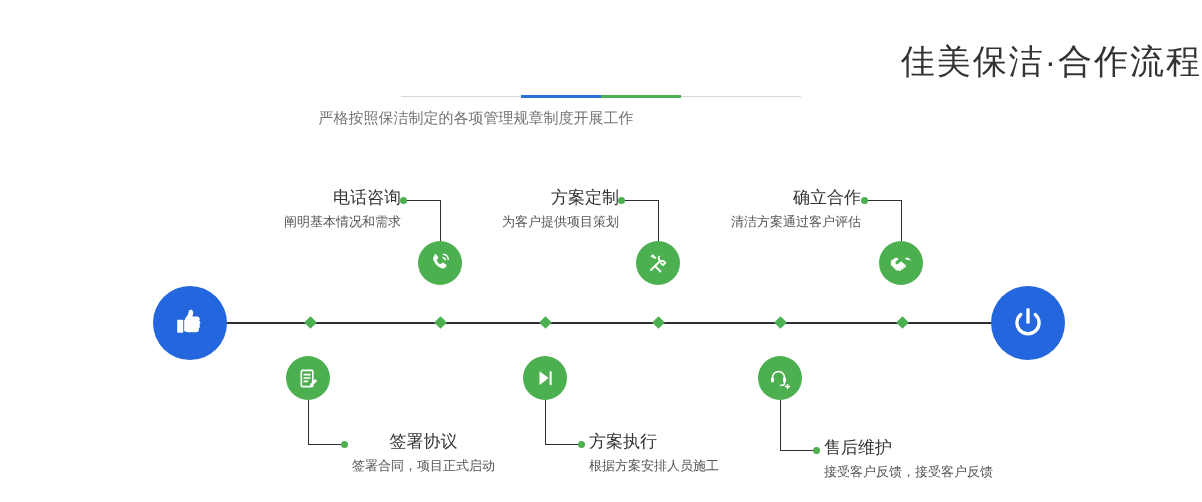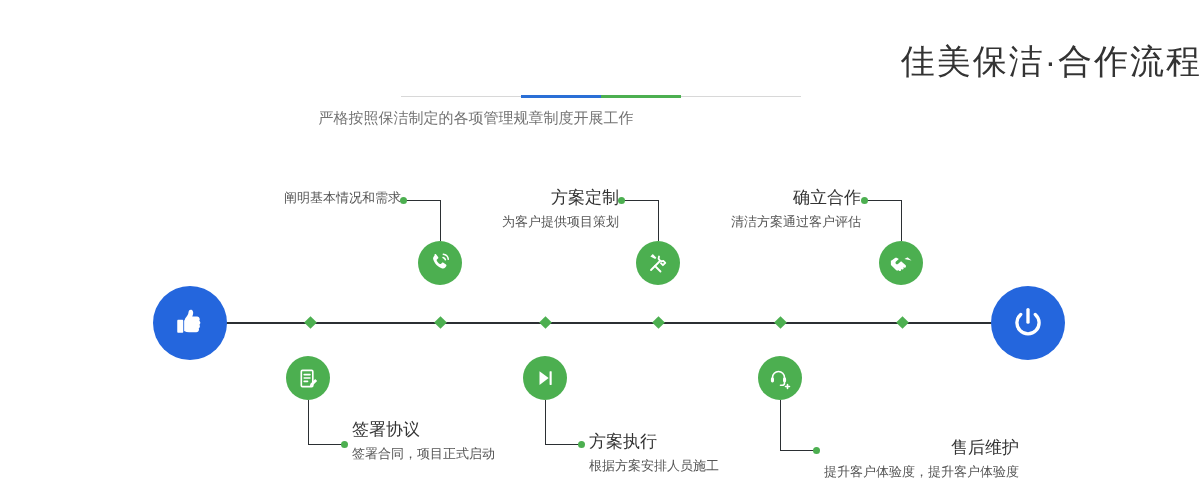--- a/index.html
+++ b/index.html
@@ -189,36 +189,37 @@
         <path d="M6.6 3.2c.5-.4 1.2-.3 1.6.2l1.9 2.6c.3.5.3 1.1-.1 1.5l-1.1 1.1c-.2.2-.3.5-.2.8.5 1.4 1.9 2.9 3.3 3.6.3.1.6.1.8-.1l1.1-1c.4-.4 1-.4 1.5-.1l2.6 1.8c.5.4.6 1.1.2 1.6l-1 1.3c-.7.9-1.9 1.2-3 .9-4.4-1.4-7.7-4.8-9-9.2-.3-1 0-2.2.8-2.9l.6-1.1z"></path>
         <path d="M15.3 3.3c2.6.3 4.7 2.4 5 5" fill="none" stroke="#ffffff" stroke-width="1.5" stroke-linecap="round"></path>
         <path d="M15 6.4c1.2.3 2.1 1.2 2.4 2.4" fill="none" stroke="#ffffff" stroke-width="1.5" stroke-linecap="round"></path>
       </svg>
     </span>
   </div>
   <div class="conn v" style="left:440px; top:200px; height:41px;"></div>
   <div class="conn h" style="left:404px; top:200px; width:36px;"></div>
   <div class="dot" style="left:400px; top:197px;"></div>
   <div class="lbl up" style="left:256px; top:186px; width:145px; text-align:right;">
+    <div class="head">电话咨询</div>
     <div class="desc">阐明基本情况和需求</div>
   </div>
 
   <div class="step-circle" style="left:286px; top:356px;">
     <span>
       <svg width="23" height="23" viewBox="0 0 24 24" fill="none" stroke="#ffffff" stroke-width="1.7" stroke-linejoin="round">
         <rect x="4.5" y="3.5" width="12" height="17" rx="1.2"></rect>
         <path d="M7.5 8h6M7.5 11.5h6M7.5 15h3.5" stroke-linecap="round"></path>
         <path d="M14 17.5l5-5 2 2-5 5-2.6.6z" fill="#ffffff" stroke="none"></path>
       </svg>
     </span>
   </div>
   <div class="conn v" style="left:308px; top:400px; height:44px;"></div>
   <div class="conn h" style="left:308px; top:444px; width:36px;"></div>
   <div class="dot" style="left:341px; top:441px;"></div>
-  <div class="lbl down" style="left:352px; top:418px;">
+  <div class="lbl down" style="left:352px; top:430px;text-align:center;">
     <div class="head">签署协议</div>
     <div class="desc">签署合同，项目正式启动</div>
   </div>
 
   <div class="step-circle" style="left:636px; top:241px;">
     <span>
       <svg width="24" height="24" viewBox="0 0 24 24" fill="none" stroke="#ffffff" stroke-width="1.8" stroke-linecap="round" stroke-linejoin="round">
         <path d="M5 19l8.5-8.5"></path>
         <path d="M13 5.5a3.2 3.2 0 0 0 4.3 4.3l2 2-2.4 2.4-2-2"></path>
         <path d="M4.4 5.5l2.4-2.4 3.6 3.6-1.2 1.2z" fill="#ffffff" stroke="none"></path>
@@ -273,18 +274,18 @@
         <rect x="2.9" y="11.5" width="3.1" height="5" rx="1.4" fill="#ffffff" stroke="none"></rect>
         <rect x="15" y="11.5" width="3.1" height="5" rx="1.4" fill="#ffffff" stroke="none"></rect>
         <path d="M16.5 16.6v.6c0 1.2-1.1 2-2.4 2h-1.6"></path>
         <path d="M19.5 18.5v4M17.5 20.5h4"></path>
       </svg>
     </span>
   </div>
   <div class="conn v" style="left:780px; top:400px; height:50px;"></div>
   <div class="conn h" style="left:780px; top:450px; width:36px;"></div>
   <div class="dot" style="left:813px; top:447px;"></div>
-  <div class="lbl down" style="left:824px; top:436px;text-align:right;">
+  <div class="lbl down" style="left:824px; top:436px;">
     <div class="head">售后维护</div>
-    <div class="desc">提升客户体验度，提升客户体验度</div>
+    <div class="desc">接受客户反馈，接受客户反馈</div>
   </div>
 
 </div>
 
 </body></html>

